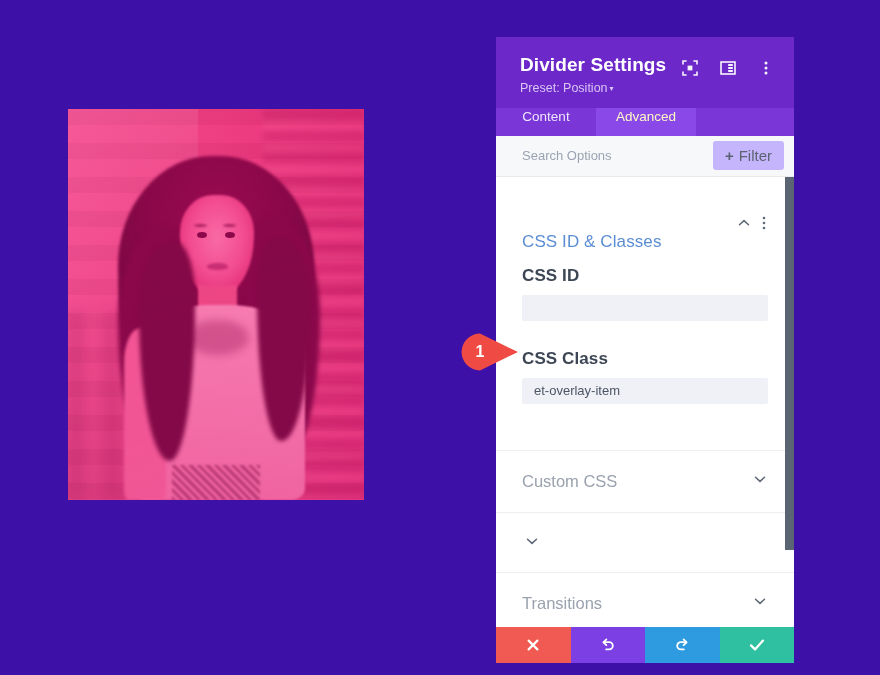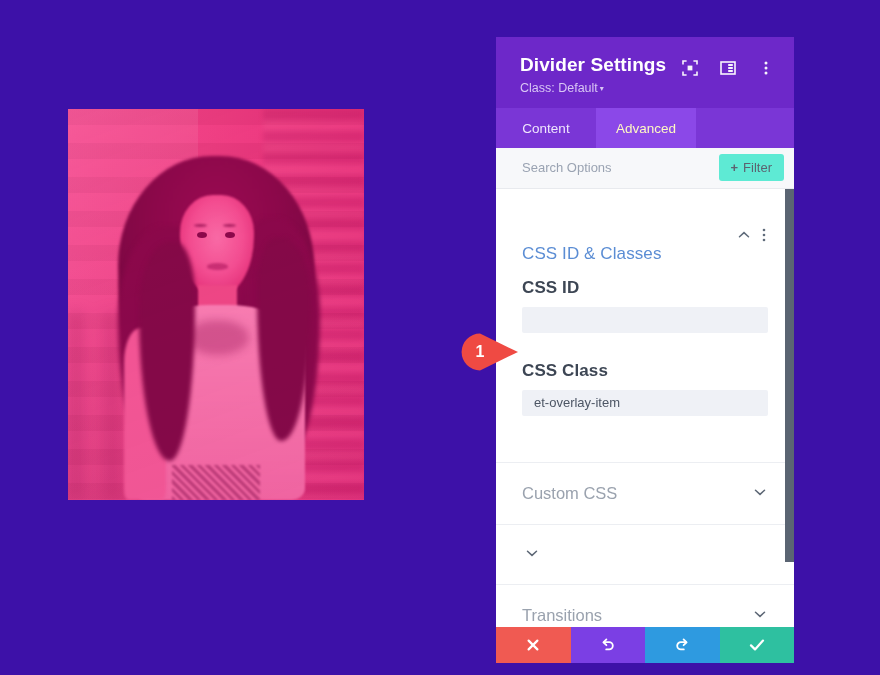--- a/index.html
+++ b/index.html
@@ -250,21 +250,21 @@
     opacity: 0.95;
   }
 
   
   .tabs {
     display: flex;
     background: #7a36d6;
     flex: 0 0 auto;
   }
   .tab {
-    padding: 13px 0 12px;
+    padding: 1px 0 12px;
     color: #efe6fd;
     font-size: 13.5px;
     text-align: center;
     cursor: pointer;
     width: 100px;
   }
   .tab.active {
     background: #8b48e8;
     color: #fef9c3;
   }
@@ -283,26 +283,26 @@
     flex: 1;
     border: none;
     background: transparent;
     outline: none;
     font-family: "Liberation Sans", sans-serif;
     font-size: 13px;
     color: #4a5568;
   }
   .search-input::placeholder { color: #9aa3b2; }
   .filter-btn {
-    background: #5eead4;
+    background: #c4b5fd;
     color: #5c6370;
     border: none;
     border-radius: 3px;
     font-family: "Liberation Sans", sans-serif;
-    font-size: 13px;
+    font-size: 15px;
     padding: 6px 12px;
     cursor: pointer;
     white-space: nowrap;
     text-align: center;
   }
   .filter-plus { margin-right: 5px; font-weight: bold; }
 
   
   .panel-body {
     flex: 1 1 auto;
@@ -347,21 +347,20 @@
     outline: none;
     padding: 12px 12px;
     font-family: "Liberation Sans", sans-serif;
     font-size: 13px;
     color: #4c5564;
   }
   .field-gap { height: 22px; }
 
   .section-row {
     display: flex;
-    align-items: center;
     padding: 21px 24px 21px 26px;
     border-top: 1px solid #eceef2;
     cursor: pointer;
   }
   .section-row-title {
     flex: 1;
     color: #9aa2ae;
     font-size: 16.5px;
   }
   .chev {
@@ -458,21 +457,21 @@
     <div class="skirt"></div>
     <div class="photo-tint"></div>
   </div>
 </div>
 
 <div class="panel">
 
   <div class="panel-header">
     <div class="panel-title">Divider Settings</div>
     <div class="panel-preset">
-      <span>Class: Default</span><span class="preset-caret">▾</span>
+      <span>Preset: Position</span><span class="preset-caret">▾</span>
     </div>
 
     <div class="header-icons">
       <div class="hicon">
         <svg width="16" height="16" viewBox="0 0 16 16">
           <path d="M1 4.6V1h3.6M11.4 1H15v3.6M15 11.4V15h-3.6M4.6 15H1v-3.6" fill="none" stroke="#ffffff" stroke-width="1.6"></path>
           <rect x="5.6" y="5.6" width="4.8" height="4.8" fill="#ffffff"></rect>
         </svg>
       </div>
       <div class="hicon">

